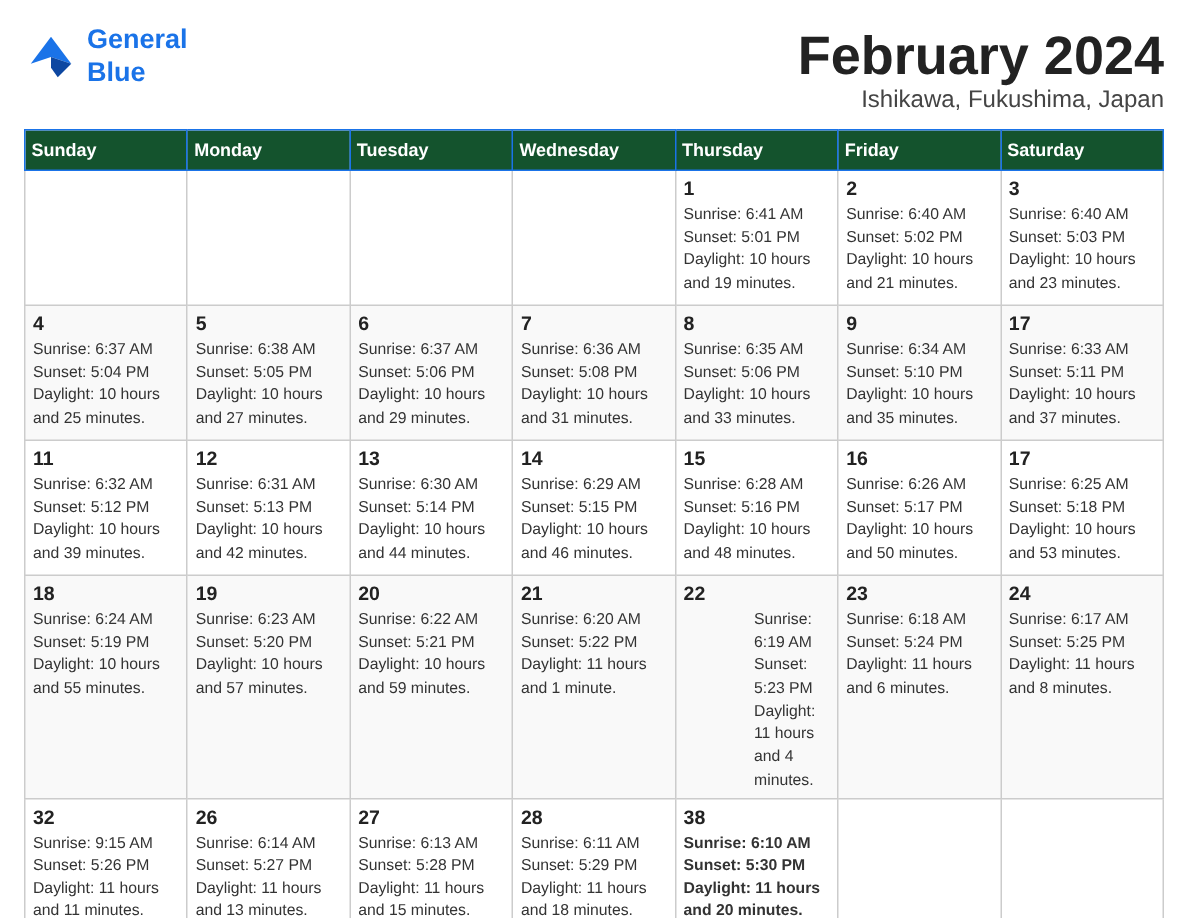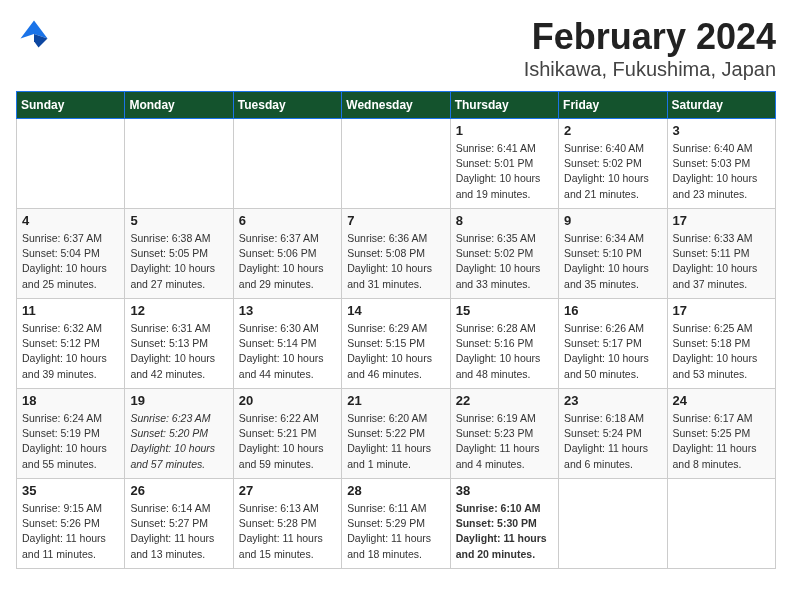--- a/index.html
+++ b/index.html
@@ -33,21 +33,21 @@
     }
     .title-block {
       text-align: right;
     }
     .month-title {
       font-size: 36px;
       font-weight: bold;
       color: #222;
     }
     .location {
-      font-size: 20px;
+      font-size: 16px;
       color: #444;
     }
     table {
       width: 100%;
       border-collapse: collapse;
       font-size: 11px;
     }
     th {
       background-color: #14532d;
       color: #fff;
@@ -84,20 +84,24 @@
   </style>
 </head>
 <body>
 
 <div class="header">
   <div class="logo">
     <svg class="logo-bird" viewBox="0 0 40 40">
       <polygon points="20,5 35,25 20,20 5,25" fill="#1a73e8"></polygon>
       <polygon points="20,20 35,25 25,35 20,28" fill="#0d47a1"></polygon>
     </svg>
+    <div class="logo-text">
+      <div><span>General</span></div>
+      <div><span>Blue</span></div>
+    </div>
   </div>
   <div class="title-block">
     <div class="month-title">February 2024</div>
     <div class="location">Ishikawa, Fukushima, Japan</div>
   </div>
 </div>
 
 <table>
   <thead>
     <tr>
@@ -163,21 +167,21 @@
         <td>
           <span class="day-num">7</span>
           <div class="day-info" style="white-space: pre-line;">Sunrise: 6:36 AM
 Sunset: 5:08 PM
 Daylight: 10 hours
 and 31 minutes.</div>
         </td>
         <td>
           <span class="day-num">8</span>
           <div class="day-info" style="white-space: pre-line;">Sunrise: 6:35 AM
-Sunset: 5:02 PM
+Sunset: 5:06 PM
 Daylight: 10 hours
 and 33 minutes.</div>
         </td>
         <td>
           <span class="day-num">9</span>
           <div class="day-info" style="white-space: pre-line;">Sunrise: 6:34 AM
 Sunset: 5:10 PM
 Daylight: 10 hours
 and 35 minutes.</div>
         </td>
@@ -243,42 +247,42 @@
       <tr>
         <td>
           <span class="day-num">18</span>
           <div class="day-info" style="white-space: pre-line;">Sunrise: 6:24 AM
 Sunset: 5:19 PM
 Daylight: 10 hours
 and 55 minutes.</div>
         </td>
         <td>
           <span class="day-num">19</span>
-          <div class="day-info" style="white-space: pre-line; font-style: italic;">Sunrise: 6:23 AM
+          <div class="day-info" style="white-space: pre-line;">Sunrise: 6:23 AM
 Sunset: 5:20 PM
 Daylight: 10 hours
 and 57 minutes.</div>
         </td>
         <td>
           <span class="day-num">20</span>
           <div class="day-info" style="white-space: pre-line;">Sunrise: 6:22 AM
 Sunset: 5:21 PM
 Daylight: 10 hours
 and 59 minutes.</div>
         </td>
         <td>
           <span class="day-num">21</span>
           <div class="day-info" style="white-space: pre-line;">Sunrise: 6:20 AM
 Sunset: 5:22 PM
 Daylight: 11 hours
 and 1 minute.</div>
         </td>
         <td>
           <span class="day-num">22</span>
-          <div class="day-info" style="white-space: pre-line;">Sunrise: 6:19 AM
+          <div class="day-info" style="white-space: pre-line; margin-left: 47px;">Sunrise: 6:19 AM
 Sunset: 5:23 PM
 Daylight: 11 hours
 and 4 minutes.</div>
         </td>
         <td>
           <span class="day-num">23</span>
           <div class="day-info" style="white-space: pre-line;">Sunrise: 6:18 AM
 Sunset: 5:24 PM
 Daylight: 11 hours
 and 6 minutes.</div>
@@ -286,21 +290,21 @@
         <td>
           <span class="day-num">24</span>
           <div class="day-info" style="white-space: pre-line;">Sunrise: 6:17 AM
 Sunset: 5:25 PM
 Daylight: 11 hours
 and 8 minutes.</div>
         </td>
       </tr>
       <tr>
         <td>
-          <span class="day-num">35</span>
+          <span class="day-num">32</span>
           <div class="day-info" style="white-space: pre-line;">Sunrise: 9:15 AM
 Sunset: 5:26 PM
 Daylight: 11 hours
 and 11 minutes.</div>
         </td>
         <td>
           <span class="day-num">26</span>
           <div class="day-info" style="white-space: pre-line;">Sunrise: 6:14 AM
 Sunset: 5:27 PM
 Daylight: 11 hours

